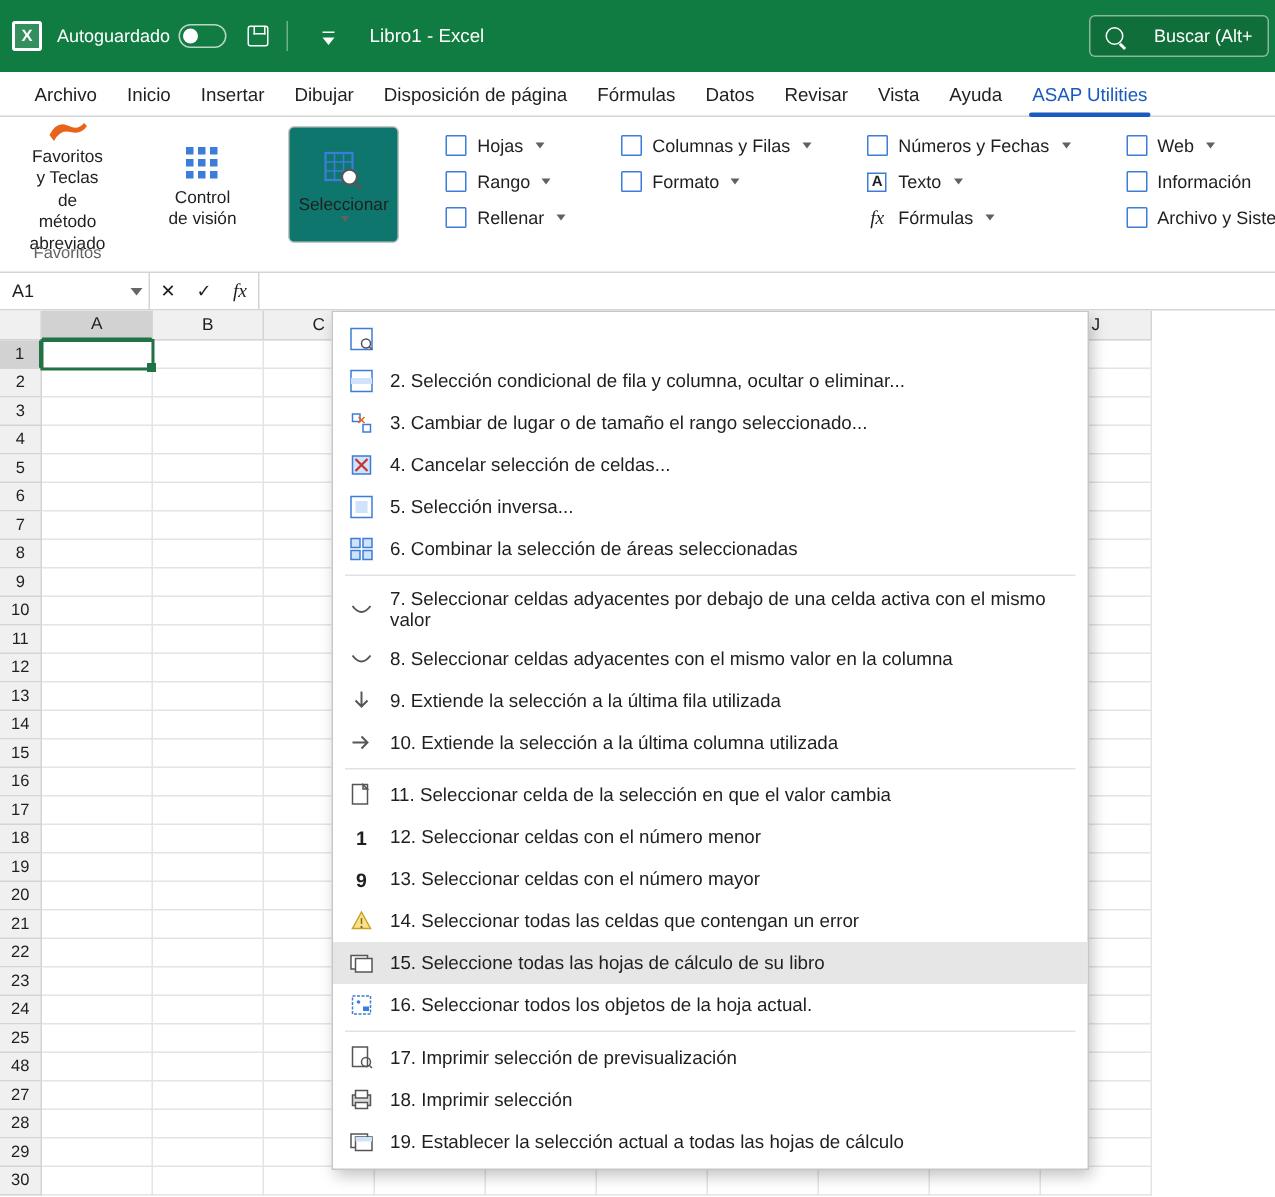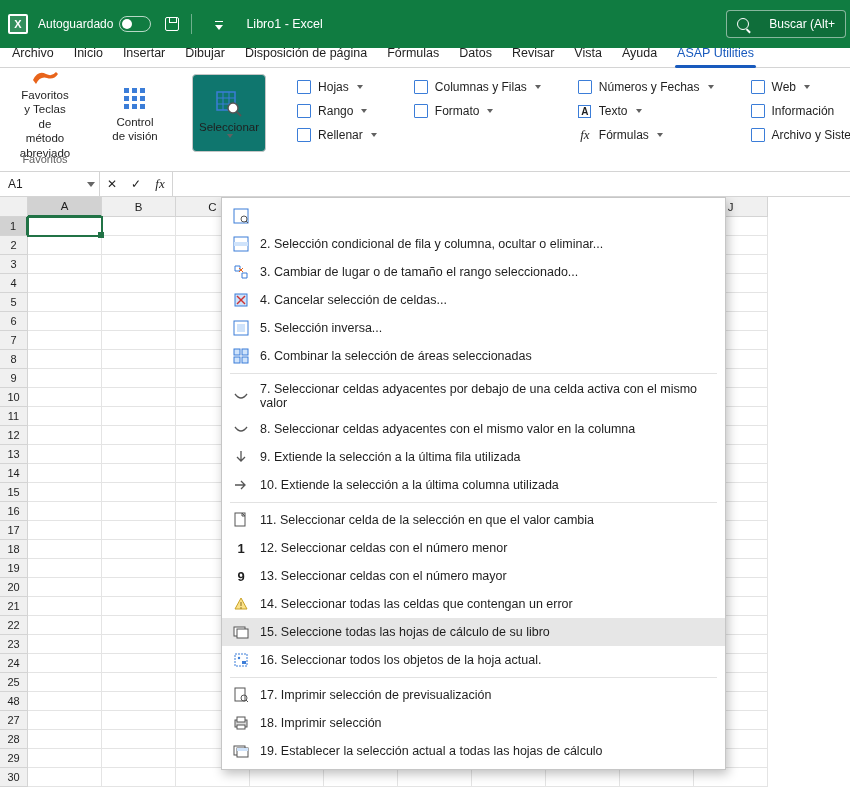--- a/index.html
+++ b/index.html
@@ -27,21 +27,21 @@
   .floppy::after{content:"";position:absolute;top:0;left:3px;width:6px;height:4px;border:1.5px solid #fff;border-top:none;}
   .chevdown{width:0;height:0;border-left:4px solid transparent;border-right:4px solid transparent;border-top:5px solid #fff;position:relative;top:3px;}
   .chevdown::before{content:"";position:absolute;top:-9px;left:-4px;width:8px;height:1px;background:#fff;}
   .doc-title{margin-left:14px;font-size:12.5px;}
   .spacer{flex:1;}
   .search-box{height:28px;min-width:100px;background:var(--excel-green-dark);border:1px solid rgba(255,255,255,.5);border-radius:4px;display:flex;align-items:center;padding:0 10px;gap:20px;font-size:12px;margin-right:-4px;}
   .magnifier{width:12px;height:12px;border:1.5px solid #fff;border-radius:50%;position:relative;}
   .magnifier::after{content:"";position:absolute;width:5px;height:1.5px;background:#fff;transform:rotate(45deg);bottom:-2px;right:-3px;}
 
   
-  .tabs{height:20px;background:#fff;display:flex;align-items:flex-end;padding:0 2px;gap:0;border-bottom:1px solid var(--border);}
+  .tabs{height:30px;background:#fff;display:flex;align-items:flex-end;padding:0 13px;gap:0;border-bottom:1px solid var(--border);}
   .tab{padding:6px 10px 7px;font-size:12.5px;cursor:pointer;position:relative;}
   .tab.active{color:#185abd;}
   .tab.active::after{content:"";position:absolute;bottom:-1px;left:8px;right:8px;height:3px;background:#185abd;border-radius:2px;}
 
   
   .ribbon{background:var(--ribbon-bg);border-bottom:1px solid var(--border);height:104px;display:flex;padding:4px 6px 0;gap:4px;position:relative;}
   .group{display:flex;flex-direction:column;align-items:center;padding:2px 6px;}
   .sep-v{width:1px;background:var(--border);margin:6px 2px 22px;}
   .big-btn{display:flex;flex-direction:column;align-items:center;justify-content:center;gap:0;padding:4px 6px;font-size:11.5px;text-align:center;line-height:1.25;border:1px solid transparent;border-radius:4px;cursor:pointer;min-width:66px;height:78px;}
   .big-btn.active{background:#0f766e;border-color:#c6c6c6;}

